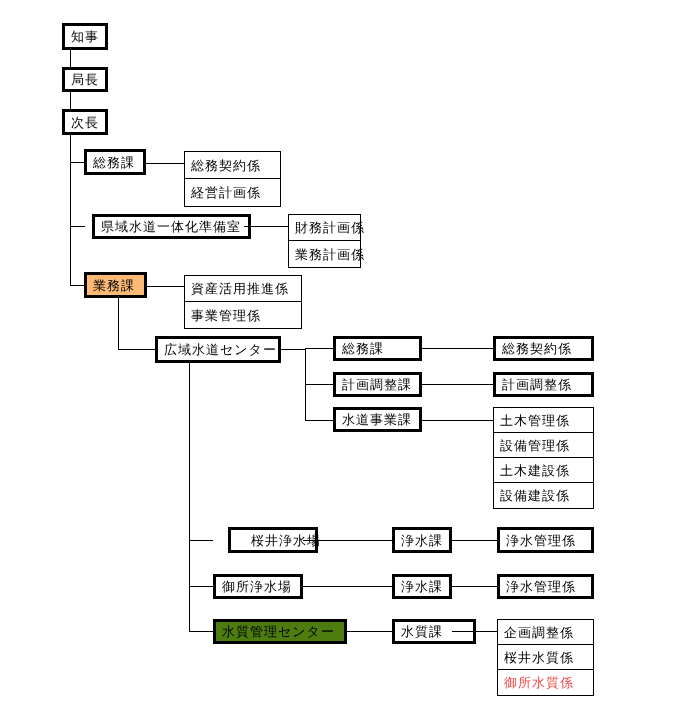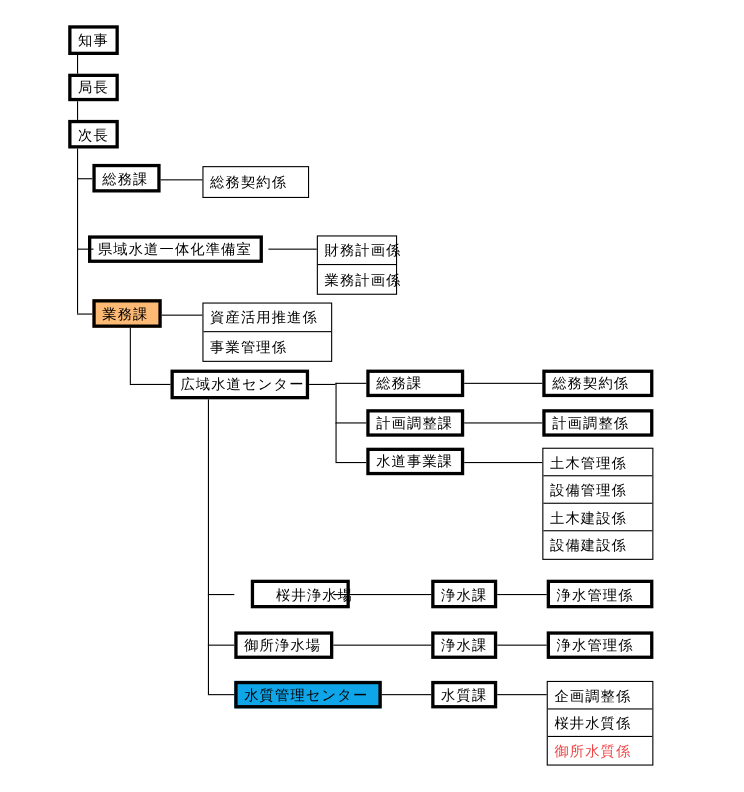--- a/index.html
+++ b/index.html
@@ -61,21 +61,21 @@
     </div>
     <div class="org-box" style="left: 62px; top: 67px; width: 46px; height: 25px; border-color: rgb(0, 0, 0); background: rgb(255, 255, 255);">
       <span class="org-label" style="font-size: 13px; color: rgb(0, 0, 0);">局長</span>
     </div>
     <div class="org-box" style="left: 62px; top: 109px; width: 46px; height: 26px; border-color: rgb(0, 0, 0); background: rgb(255, 255, 255);">
       <span class="org-label" style="font-size: 13px; color: rgb(0, 0, 0);">次長</span>
     </div>
     <div class="org-box" style="left: 84px; top: 149px; width: 62px; height: 26px; border-color: rgb(0, 0, 0); background: rgb(255, 255, 255);">
       <span class="org-label" style="font-size: 13px; color: rgb(0, 0, 0);">総務課</span>
     </div>
-    <div class="org-box" style="left: 80px; top: 214px; width: 159px; height: 25px; border-color: rgb(0, 0, 0); background: rgb(255, 255, 255);">
+    <div class="org-box" style="left: 92px; top: 214px; width: 159px; height: 25px; border-color: rgb(0, 0, 0); background: rgb(255, 255, 255);">
       <span class="org-label" style="font-size: 13px; color: rgb(0, 0, 0);">県域水道一体化準備室</span>
     </div>
     <div class="org-box" style="left: 84px; top: 272px; width: 63px; height: 26px; border-color: rgb(0, 0, 0); background: #fdba74;">
       <span class="org-label" style="font-size: 13px; color: rgb(0, 0, 0);">業務課</span>
     </div>
     <div class="org-box" style="left: 155px; top: 336px; width: 126px; height: 27px; border-color: rgb(0, 0, 0); background: rgb(255, 255, 255);">
       <span class="org-label" style="font-size: 13px; color: rgb(0, 0, 0);">広域水道センター</span>
     </div>
     <div class="org-box" style="left: 333px; top: 336px; width: 89px; height: 25px; border-color: rgb(0, 0, 0); background: rgb(255, 255, 255);">
       <span class="org-label" style="font-size: 13px; color: rgb(0, 0, 0);">総務課</span>
@@ -103,29 +103,32 @@
     </div>
     <div class="org-box" style="left: 213px; top: 574px; width: 90px; height: 25px; border-color: rgb(0, 0, 0); background: rgb(255, 255, 255);">
       <span class="org-label" style="font-size: 13px; color: rgb(0, 0, 0);">御所浄水場</span>
     </div>
     <div class="org-box" style="left: 392px; top: 574px; width: 60px; height: 25px; border-color: rgb(0, 0, 0); background: rgb(255, 255, 255);">
       <span class="org-label" style="font-size: 13px; color: rgb(0, 0, 0);">浄水課</span>
     </div>
     <div class="org-box" style="left: 497px; top: 574px; width: 97px; height: 25px; border-color: rgb(0, 0, 0); background: rgb(255, 255, 255);">
       <span class="org-label" style="font-size: 13px; color: rgb(0, 0, 0);">浄水管理係</span>
     </div>
-    <div class="org-box" style="left: 213px; top: 619px; width: 134px; height: 25px; border-color: rgb(0, 0, 0); background: #0ea5e9;">
+    <div class="org-box" style="left: 213px; top: 619px; width: 134px; height: 25px; border-color: rgb(0, 0, 0); background: #4d7c0f;">
       <span class="org-label" style="font-size: 13px; color: rgb(0, 0, 0);">水質管理センター</span>
     </div>
-    <div class="org-box" style="left: 392px; top: 619px; width: 60px; height: 25px; border-color: rgb(0, 0, 0); background: rgb(255, 255, 255);">
+    <div class="org-box" style="left: 392px; top: 619px; width: 84px; height: 25px; border-color: rgb(0, 0, 0); background: rgb(255, 255, 255);">
       <span class="org-label" style="font-size: 13px; color: rgb(0, 0, 0);">水質課</span>
     </div>
     <div class="org-stack" style="left: 184px; top: 151px; width: 97px; border-color: rgb(0, 0, 0);">
       <div class="org-stack-row" style="height: 27px; border-color: rgb(0, 0, 0);">
         <span class="org-label" style="font-size: 13px; color: rgb(0, 0, 0);">総務契約係</span>
+      </div>
+      <div class="org-stack-row" style="height: 27px; border-color: rgb(0, 0, 0);">
+        <span class="org-label" style="font-size: 13px; color: rgb(0, 0, 0);">経営計画係</span>
       </div>
     </div>
     <div class="org-stack" style="left: 288px; top: 214px; width: 73px; border-color: rgb(0, 0, 0);">
       <div class="org-stack-row" style="height: 26px; border-color: rgb(0, 0, 0);">
         <span class="org-label" style="font-size: 13px; color: rgb(0, 0, 0);">財務計画係</span>
       </div>
       <div class="org-stack-row" style="height: 26px; border-color: rgb(0, 0, 0);">
         <span class="org-label" style="font-size: 13px; color: rgb(0, 0, 0);">業務計画係</span>
       </div>
     </div>

